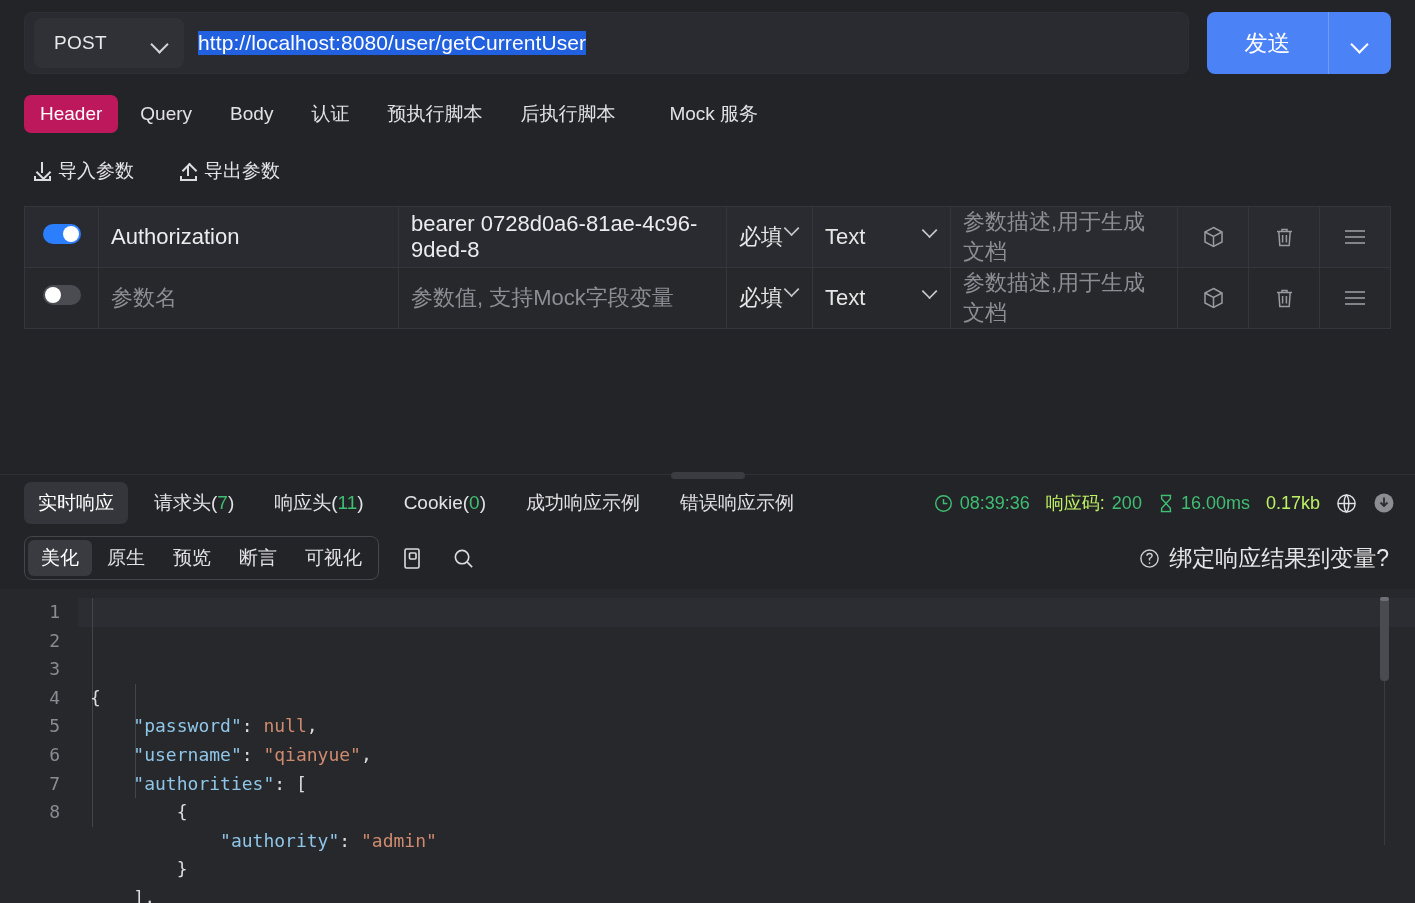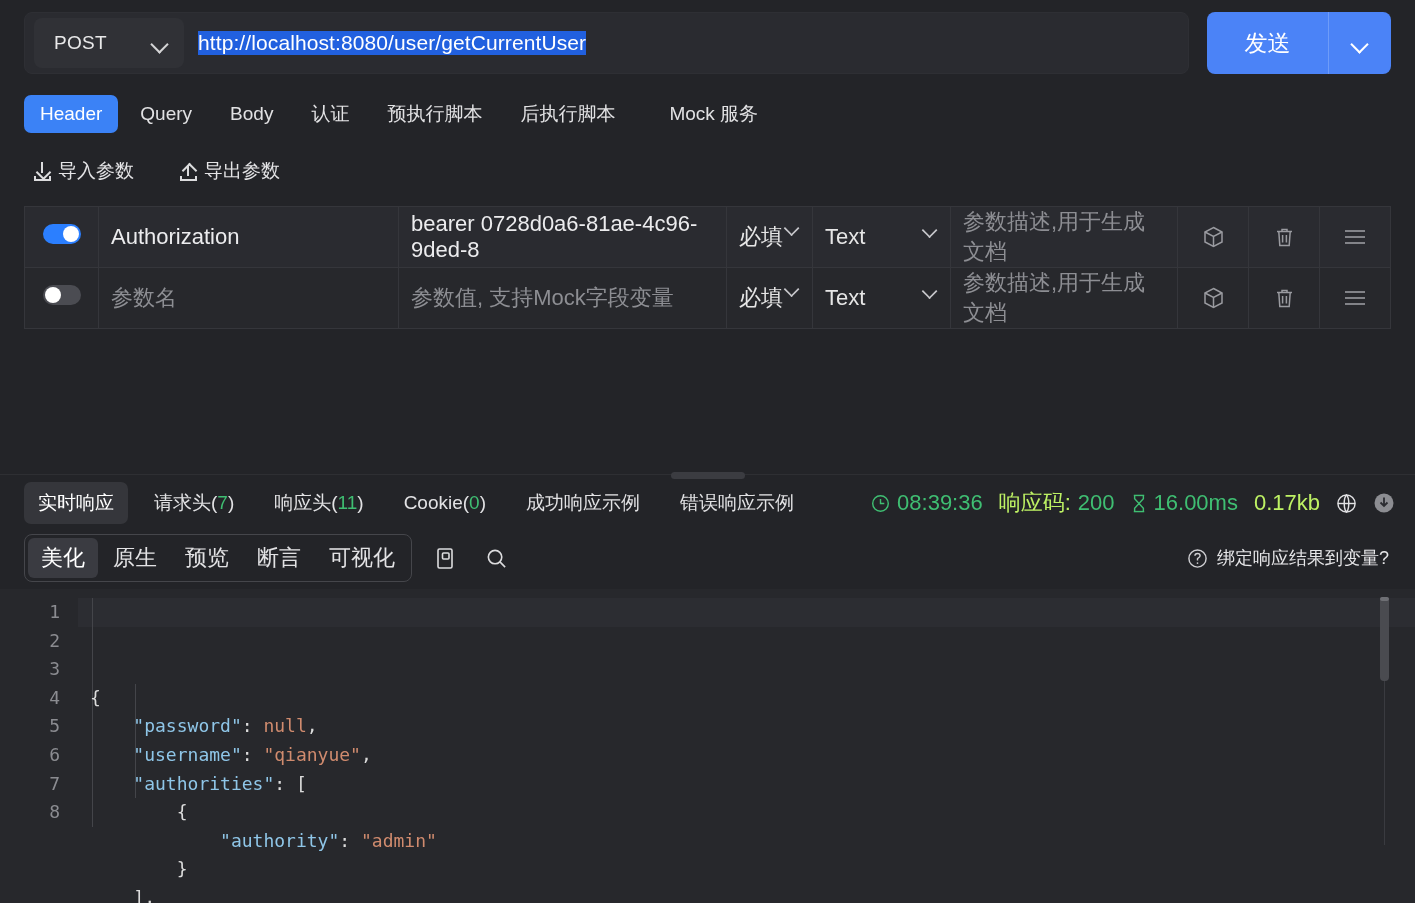--- a/index.html
+++ b/index.html
@@ -67,21 +67,21 @@
     border-right: 1px solid #6e9cf9;
   }
   .send-caret { flex: 0 0 62px; height:100%; display:flex; align-items:center; justify-content:center; cursor:pointer;}
   .send-caret .chev::before{ border-color:#ffffff; }
 
   
   .tabs-row { height: 56px; flex:0 0 56px; display:flex; align-items:center; padding-left: 24px; gap: 6px;}
   .tab {
     font-size: 19px; color:#e2e2e4; padding: 8px 16px; border-radius: 7px; cursor:pointer; white-space:nowrap;
   }
-  .tab.active { background:#3b82f6; color:#ffffff; }
+  .tab.active { background:#be185d; color:#ffffff; }
   .tab.gapmock { margin-left: 16px; }
 
   
   .io-row { height: 58px; flex:0 0 58px; display:flex; align-items:center; padding-left: 34px; gap: 46px; }
   .io-btn { display:flex; align-items:center; gap:6px; font-size:19px; color:#e4e4e6; cursor:pointer; }
   .io-ico { width:18px; height:19px; position:relative; display:inline-block; }
   .io-ico.dl::before{ content:""; position:absolute; left:7px; top:0; width:2px; height:11px; background:#dcdcde;}
   .io-ico.dl::after{ content:""; position:absolute; left:3.5px; top:5px; width:9px; height:9px;
       border-left:2px solid #dcdcde; border-bottom:2px solid #dcdcde; transform:rotate(-45deg);}
   .io-ico .base{ position:absolute; left:0; bottom:0; width:17px; height:2px; background:#dcdcde;}
@@ -134,31 +134,31 @@
   .splitter { margin-top: 145px; height: 8px; position: relative; background: #232428; border-top:1px solid #2e2f33;}
   .handle { position:absolute; left:50%; transform:translateX(-50%); top:-3px; width:74px; height:7px; border-radius:4px; background:#3b3c41; cursor:row-resize;}
 
   
   .resp { flex: 1 1 auto; display:flex; flex-direction:column; background:#232428; }
   .resp-tabs-row { height: 56px; flex:0 0 56px; display:flex; align-items:center; padding-left:24px;gap:12px; }
   .rtab { font-size:19px; color:#e2e2e4; padding:8px 14px; border-radius:7px; cursor:pointer; white-space:nowrap; }
   .rtab.active { background:#35363b; color:#fff; }
   .cnt { color:#3fbe72; }
   .meta { margin-left:auto; display:flex; align-items:center; gap:16px; padding-right:20px; }
-  .meta-item { display:flex; align-items:center; gap:7px; font-size:22px; }
+  .meta-item { display:flex; align-items:center; gap:7px; font-size:18px; }
   .green { color:#3fbe72; }
   .white { color:#bef264; }
 
   
   .viewer-bar { height:54px; flex:0 0 54px; display:flex; align-items:center; padding-left:24px; }
   .seg { display:flex; align-items:center; border:1px solid #45464b; border-radius:8px; padding:3px; gap:2px;}
-  .seg .s { font-size:22px; color:#e2e2e4; padding:5px 13px; border-radius:6px; cursor:pointer;}
+  .seg .s { font-size:19px; color:#e2e2e4; padding:5px 13px; border-radius:6px; cursor:pointer;}
   .seg .s.active { background:#3a3b41; color:#fff; }
   .vb-ico { margin-left:18px; cursor:pointer; display:flex; align-items:center; justify-content:center; width:32px; height:32px;}
-  .bindq { margin-left:auto; padding-right:26px; display:flex; align-items:center; gap:9px; font-size:18px; color:#e6e6e8; cursor:pointer;}
+  .bindq { margin-left:auto; padding-right:26px; display:flex; align-items:center; gap:9px; font-size:23px; color:#e6e6e8; cursor:pointer;}
 
   
   .code-wrap { flex:1 1 auto; position:relative; overflow:hidden; background:#27282c; margin: 4px 0 0 0;}
   .code { display:flex; font-family:"DejaVu Sans Mono", monospace; font-size:18px; line-height:28.6px; }
   .gutter { flex:0 0 78px; text-align:right; padding-right:18px; color:#8b8c91; user-select:none; padding-top:9px;}
   .codelines { flex:1 1 auto; padding-top:9px; white-space:pre; position:relative; }
   .ln0 { position:absolute; left:0; top:9px; width:100%; height:28.6px; background:#2c2d32; }
   .codelines .line { position:relative; z-index:1; padding-left: 12px; }
   .guide { position:absolute; top:9px; width:1px; background:#44454a; z-index:0; }
   .k { color:#8fc6e8; }

